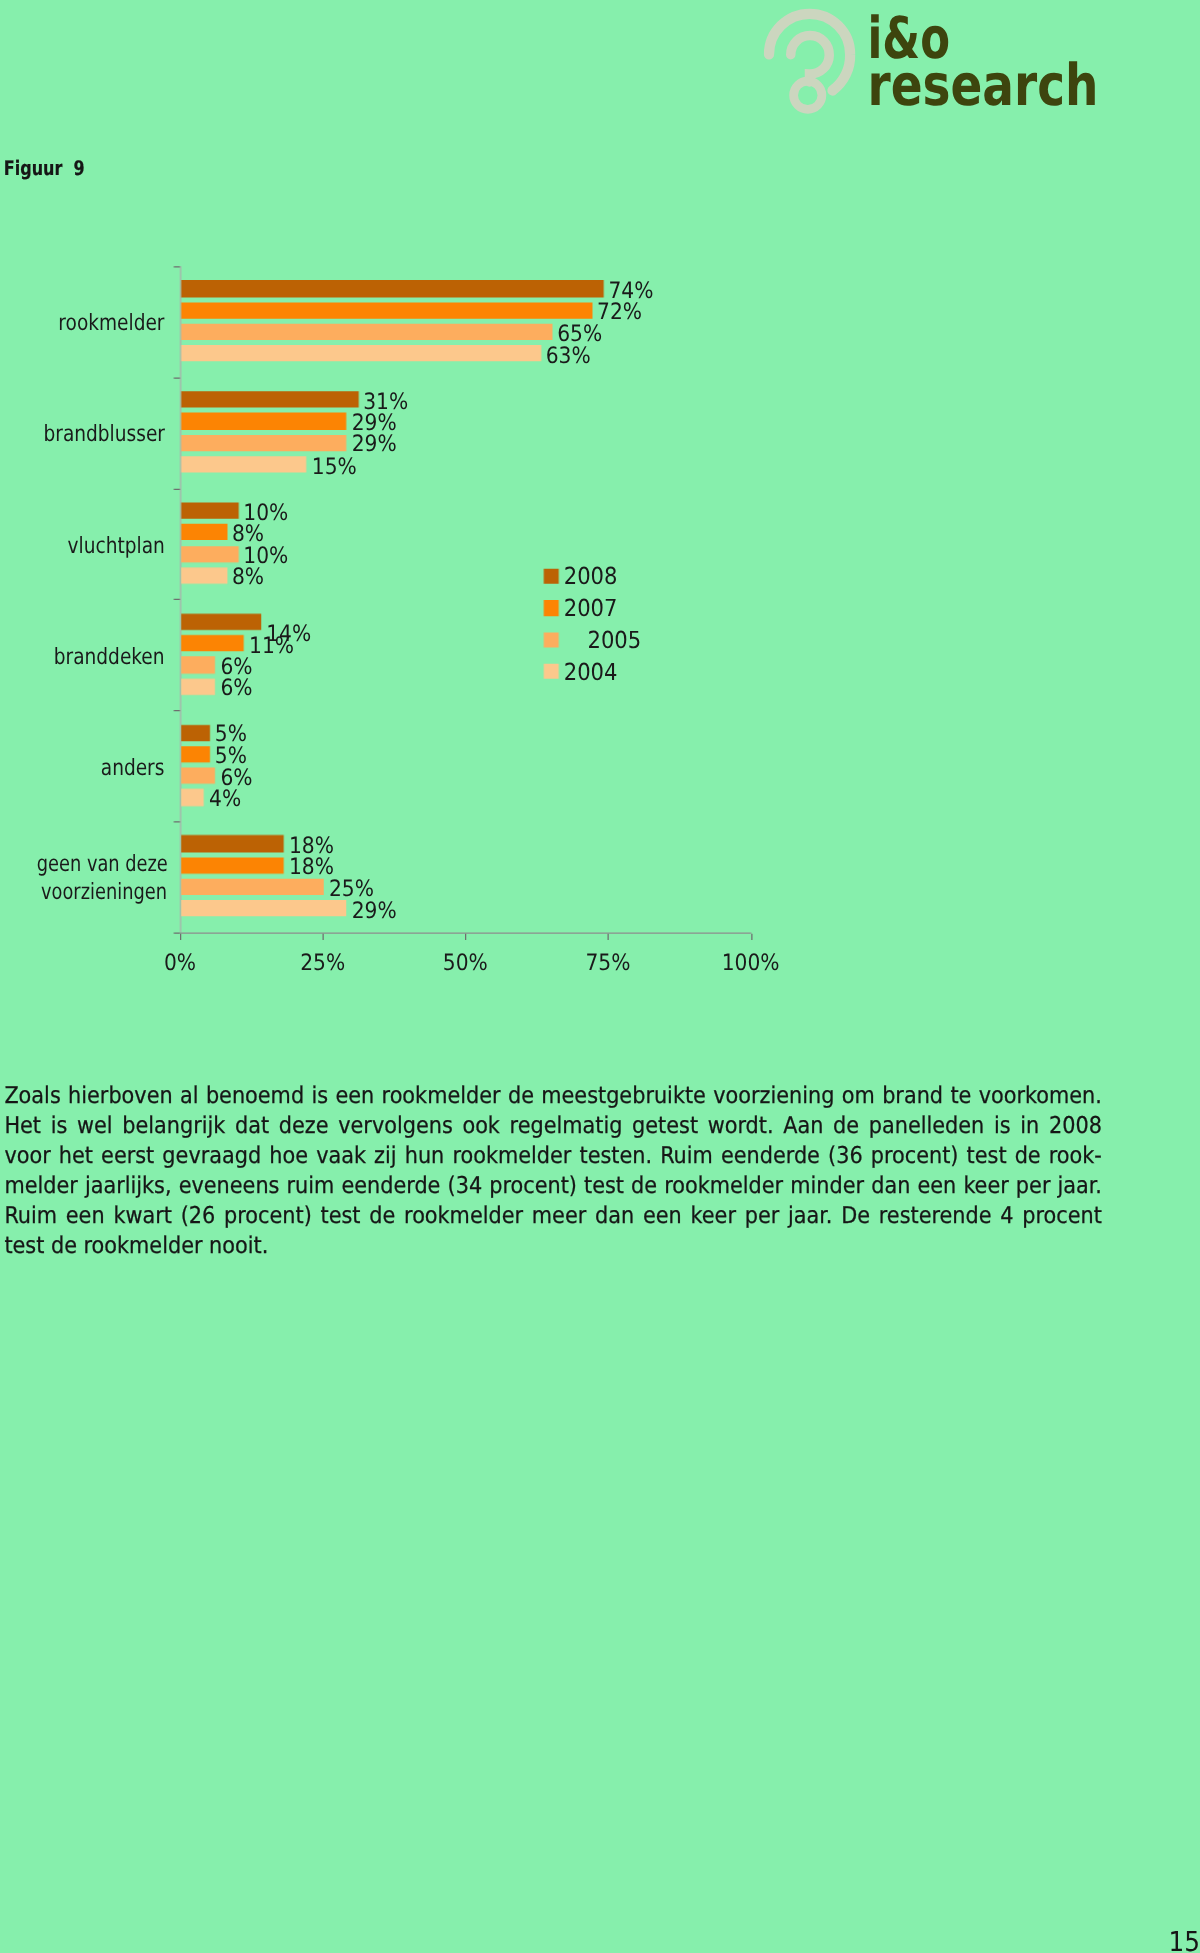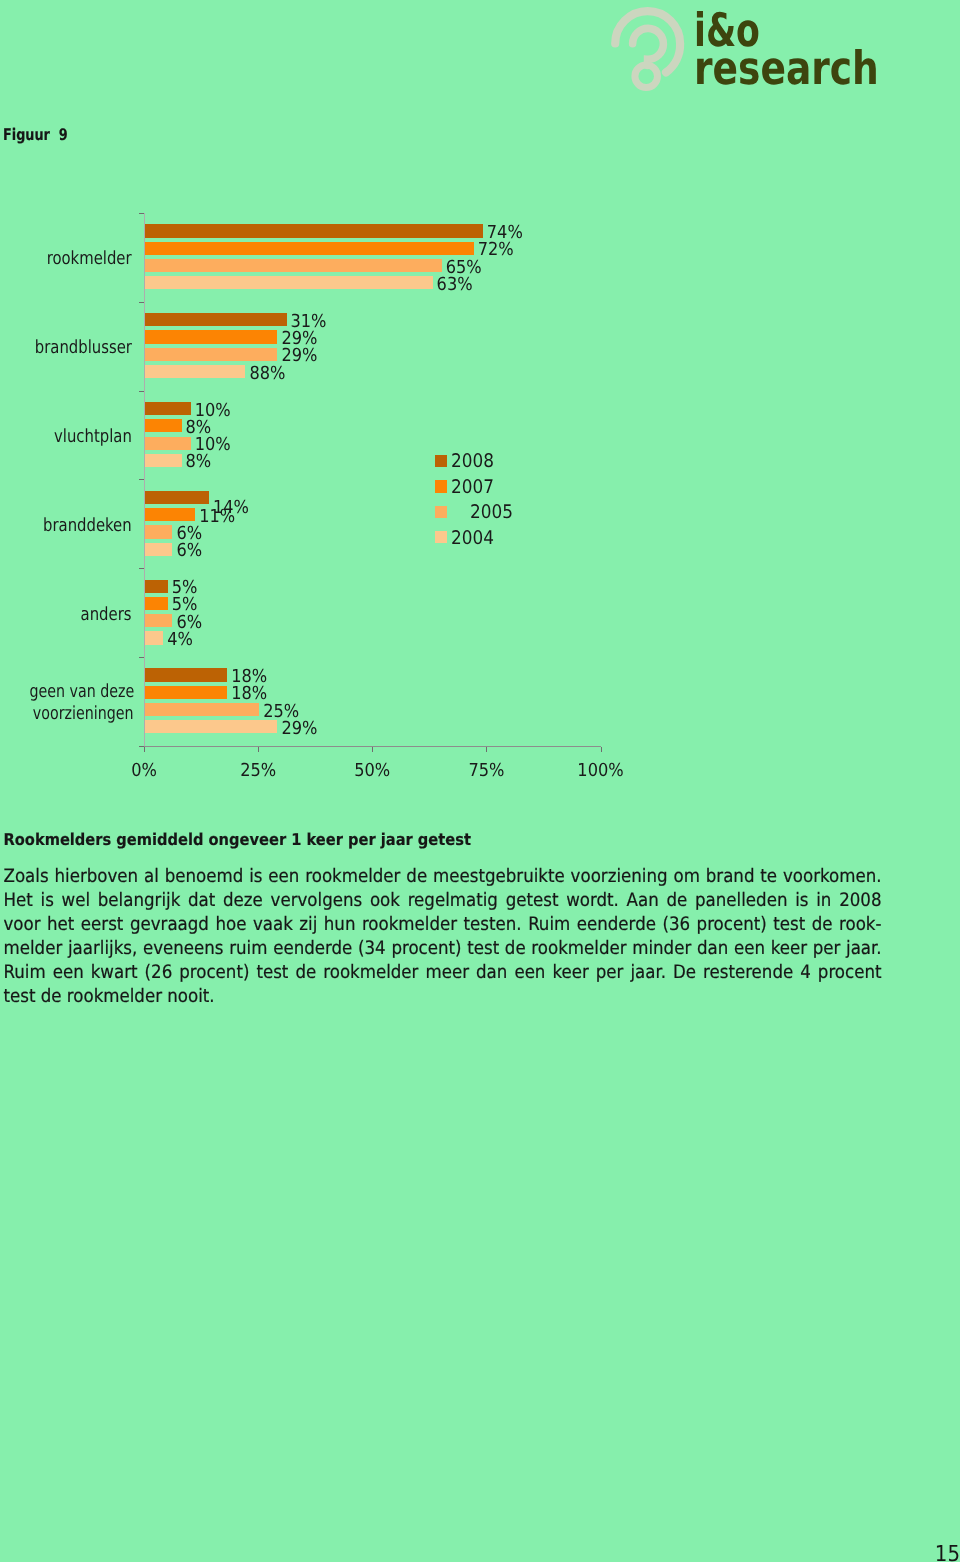--- a/index.html
+++ b/index.html
@@ -81,21 +81,21 @@
       <div class="bar" style="left: 119px; top: 276.2px; width: 287.595px; background: rgb(252, 200, 140);"></div>
       <div class="bar-label" style="left: 410.595px; top: 275.8px;">63%</div>
       <div class="cat-label" style="width: 300px; top: 248.4px;"><span>rookmelder</span></div>
       <div class="bar" style="left: 119px; top: 313.1px; width: 141.515px; background: rgb(188, 98, 4);"></div>
       <div class="bar-label" style="left: 264.515px; top: 312.7px;">31%</div>
       <div class="bar" style="left: 119px; top: 330.4px; width: 132.385px; background: rgb(252, 132, 3);"></div>
       <div class="bar-label" style="left: 255.385px; top: 330px;">29%</div>
       <div class="bar" style="left: 119px; top: 347.7px; width: 132.385px; background: rgb(253, 173, 94);"></div>
       <div class="bar-label" style="left: 255.385px; top: 347.3px;">29%</div>
       <div class="bar" style="left: 119px; top: 365px; width: 100.43px; background: rgb(252, 200, 140);"></div>
-      <div class="bar-label" style="left: 223.43px; top: 364.6px;">88%</div>
+      <div class="bar-label" style="left: 223.43px; top: 364.6px;">15%</div>
       <div class="cat-label" style="width: 300px; top: 337.2px;"><span>brandblusser</span></div>
       <div class="bar" style="left: 119px; top: 401.9px; width: 45.65px; background: rgb(188, 98, 4);"></div>
       <div class="bar-label" style="left: 168.65px; top: 401.5px;">10%</div>
       <div class="bar" style="left: 119px; top: 419.2px; width: 36.52px; background: rgb(252, 132, 3);"></div>
       <div class="bar-label" style="left: 159.52px; top: 418.8px;">8%</div>
       <div class="bar" style="left: 119px; top: 436.5px; width: 45.65px; background: rgb(253, 173, 94);"></div>
       <div class="bar-label" style="left: 168.65px; top: 436.1px;">10%</div>
       <div class="bar" style="left: 119px; top: 453.8px; width: 36.52px; background: rgb(252, 200, 140);"></div>
       <div class="bar-label" style="left: 159.52px; top: 453.4px;">8%</div>
       <div class="cat-label" style="width: 300px; top: 426px;"><span>vluchtplan</span></div>
@@ -139,16 +139,15 @@
       <div class="legend-swatch" style="left: 409px; top: 455px; background: rgb(188, 98, 4);"></div>
       <div class="legend-text" style="left: 425px; top: 453.3px;">2008</div>
       <div class="legend-swatch" style="left: 409px; top: 480.4px; background: rgb(252, 132, 3);"></div>
       <div class="legend-text" style="left: 425px; top: 478.7px;">2007</div>
       <div class="legend-swatch" style="left: 409px; top: 505.8px; background: rgb(253, 173, 94);"></div>
       <div class="legend-text" style="left: 444px; top: 504.1px;">2005</div>
       <div class="legend-swatch" style="left: 409px; top: 531.2px; background: rgb(252, 200, 140);"></div>
       <div class="legend-text" style="left: 425px; top: 529.5px;">2004</div>
     </div>
 
-  <div class="sub-head">Rookmelders gemiddeld ongeveer 1 keer per jaar getest</div>
   <div class="body-text">Zoals hierboven al benoemd is een rookmelder de meestgebruikte voorziening om brand te voorkomen. Het is wel belangrijk dat deze vervolgens ook regelmatig getest wordt. Aan de panelleden is in 2008 voor het eerst gevraagd hoe vaak zij hun rookmelder testen. Ruim eenderde (36 procent) test de rook­melder jaarlijks, eveneens ruim eenderde (34 procent) test de rookmelder minder dan een keer per jaar. Ruim een kwart (26 procent) test de rookmelder meer dan een keer per jaar. De resterende 4 procent test de rookmelder nooit.</div>
   <div class="pageno">15</div>
 </div>
 
 </body></html>

